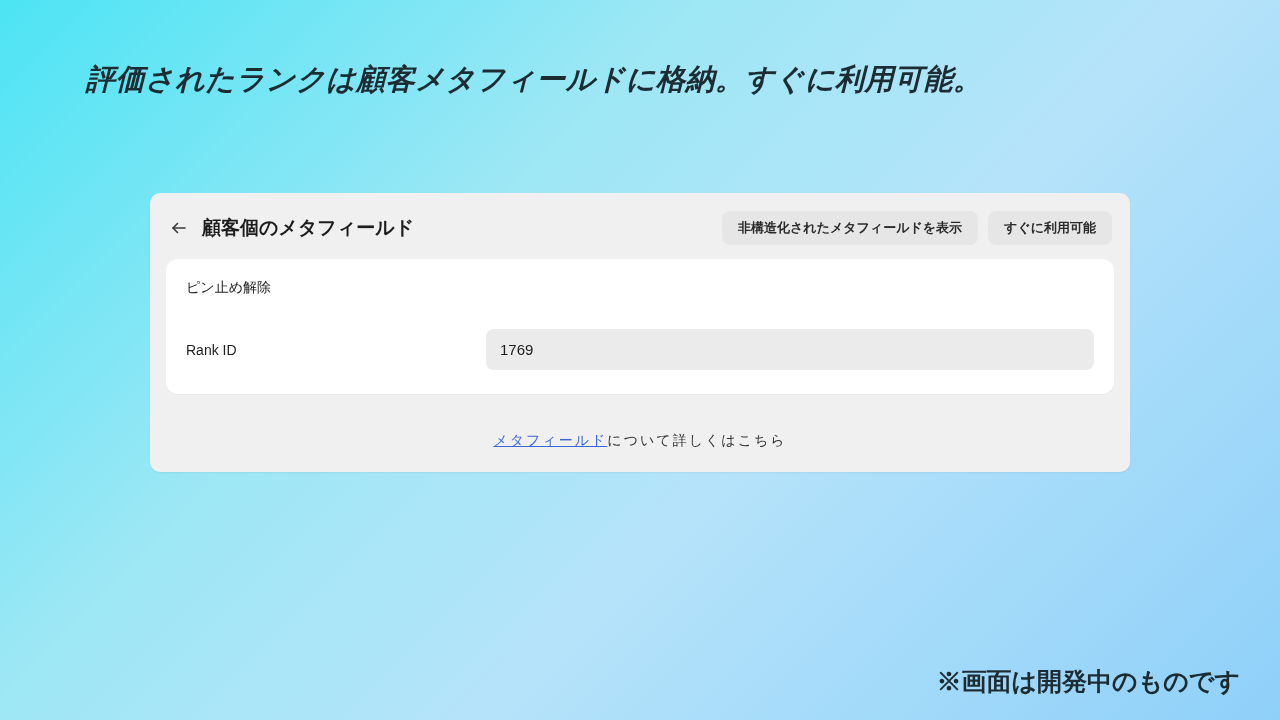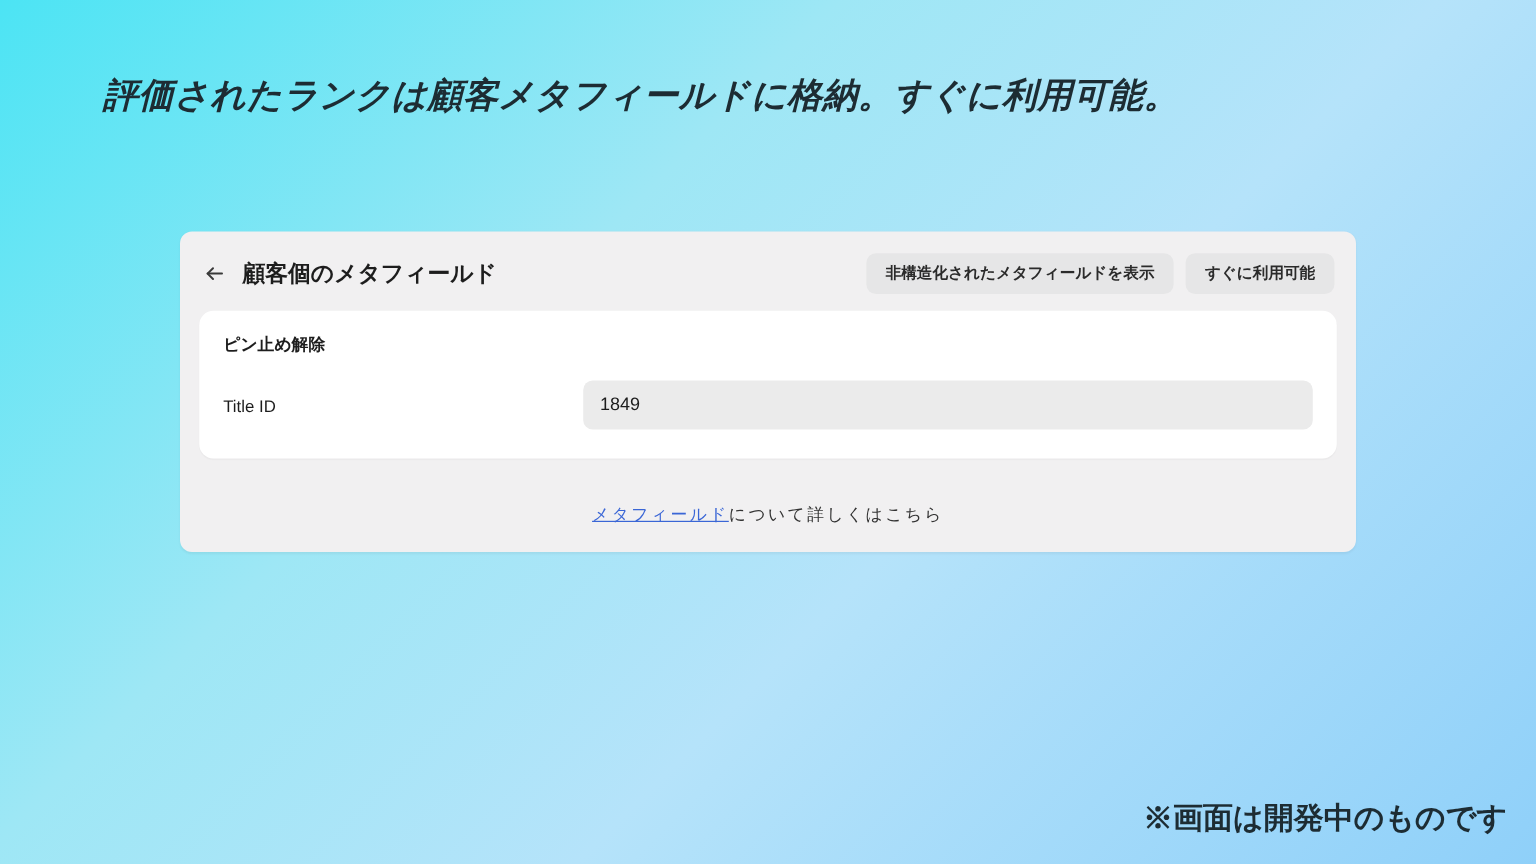--- a/index.html
+++ b/index.html
@@ -73,23 +73,23 @@
   font-family: inherit;
 }
 .card {
   background: #ffffff;
   border-radius: 12px;
   padding: 20px 20px 24px 20px;
   box-shadow: 0 1px 1px rgba(0,0,0,0.03);
 }
 .card-label {
   font-size: 14px;
-  font-weight: 700;
+  font-weight: 400;
   color: #1d1d1d;
-  margin-bottom: 20px;
+  margin-bottom: 32px;
 }
 .field-row {
   display: flex;
   align-items: center;
   margin-bottom: 30px;
 }
 .field-row:last-child { margin-bottom: 0; }
 .field-label {
   width: 300px;
   font-size: 14px;
@@ -110,21 +110,21 @@
   color: #333;
   letter-spacing: 2px;
 }
 .footer-link a {
   color: #3a66d6;
   text-decoration: underline;
 }
 .disclaimer {
   position: absolute;
   bottom: 22px;
-  right: 24px;
+  right: 40px;
   font-size: 25px;
   font-weight: 900;
   color: #1d2c33;
 }
 </style>
 </head>
 <body>
 
 <div class="headline">評価されたランクは顧客メタフィールドに格納。すぐに利用可能。</div>
 
@@ -142,22 +142,22 @@
     <div class="panel-header-right">
       <button class="pill-button">非構造化されたメタフィールドを表示</button>
       <button class="pill-button">すぐに利用可能</button>
     </div>
   </div>
 
   <div class="card">
     <div class="card-label">ピン止め解除</div>
 
     <div class="field-row">
-      <div class="field-label">Title ID</div>
-      <div class="field-value">1849</div>
+      <div class="field-label">Rank ID</div>
+      <div class="field-value">1769</div>
     </div>
 
   </div>
 
   <div class="footer-link">
     <a href="#">メタフィールド</a><span>について詳しくはこちら</span>
   </div>
 </div>
 
 <div class="disclaimer">※画面は開発中のものです</div>

